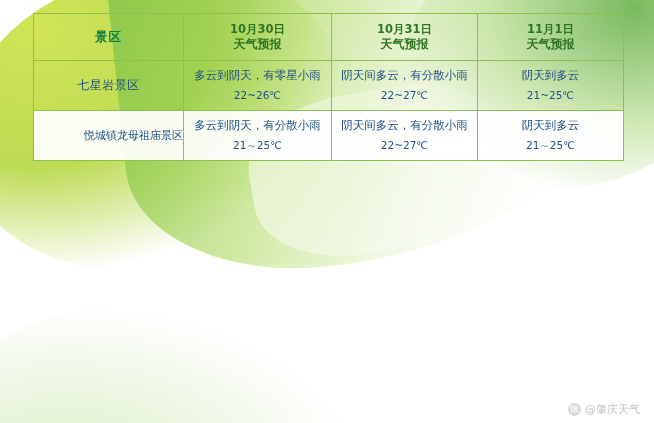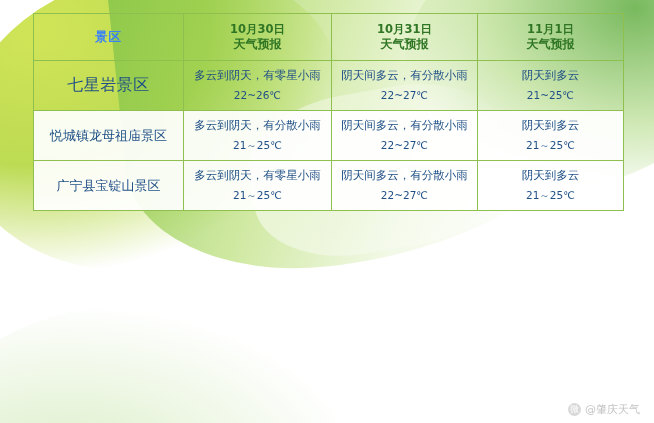--- a/index.html
+++ b/index.html
@@ -98,41 +98,41 @@
   col.c1 { width: 148px; }
   col.c2 { width: 146px; }
   col.c3 { width: 146px; }
 
   thead th {
     height: 46px;
     background: transparent;
   }
   .hdr-area {
     font-size: 12.5px;
-    color: #3b82f6;
+    color: #15803d;
     letter-spacing: 1px;
   }
   .hdr-date {
     font-size: 11.5px;
     color: #2f7524;
     line-height: 15px;
   }
   .hdr-sub {
     font-size: 12px;
     color: #2f7524;
     line-height: 15px;
   }
 
   tbody tr { height: 50px; }
   .area-cell {
-    font-size: 16px;
+    font-size: 12px;
     color: #1f4f86;
     letter-spacing: .5px;
   }
-  .area-cell.small { font-size: 13px; letter-spacing: 0; }
+  .area-cell.small { font-size: 11px; letter-spacing: 0; text-align: right; }
   .fc-cell {
     line-height: 17px;
   }
   .fc-text {
     display: block;
     font-size: 11.5px;
     color: #1f4f86;
   }
   .fc-temp {
     display: block;
@@ -240,37 +240,20 @@
             <span class="fc-temp">22~27℃</span>
           </td>
           <td class="fc-cell">
             <span class="fc-text">阴天到多云</span>
             <span class="fc-temp">21～25℃</span>
           </td>
         </tr>
 
 
 
-        <tr class="row-white">
-          <td>
-            <div class="area-cell small">广宁县宝锭山景区</div>
-          </td>
-          <td class="fc-cell">
-            <span class="fc-text">多云到阴天，有零星小雨</span>
-            <span class="fc-temp">21～25℃</span>
-          </td>
-          <td class="fc-cell">
-            <span class="fc-text">阴天间多云，有分散小雨</span>
-            <span class="fc-temp">22~27℃</span>
-          </td>
-          <td class="fc-cell">
-            <span class="fc-text">阴天到多云</span>
-            <span class="fc-temp">21～25℃</span>
-          </td>
-        </tr>
 
       </tbody>
     </table>
   </div>
 
   <div class="watermark">
     <span class="wb-logo">微</span>
     <span>@肇庆天气</span>
   </div>
 

